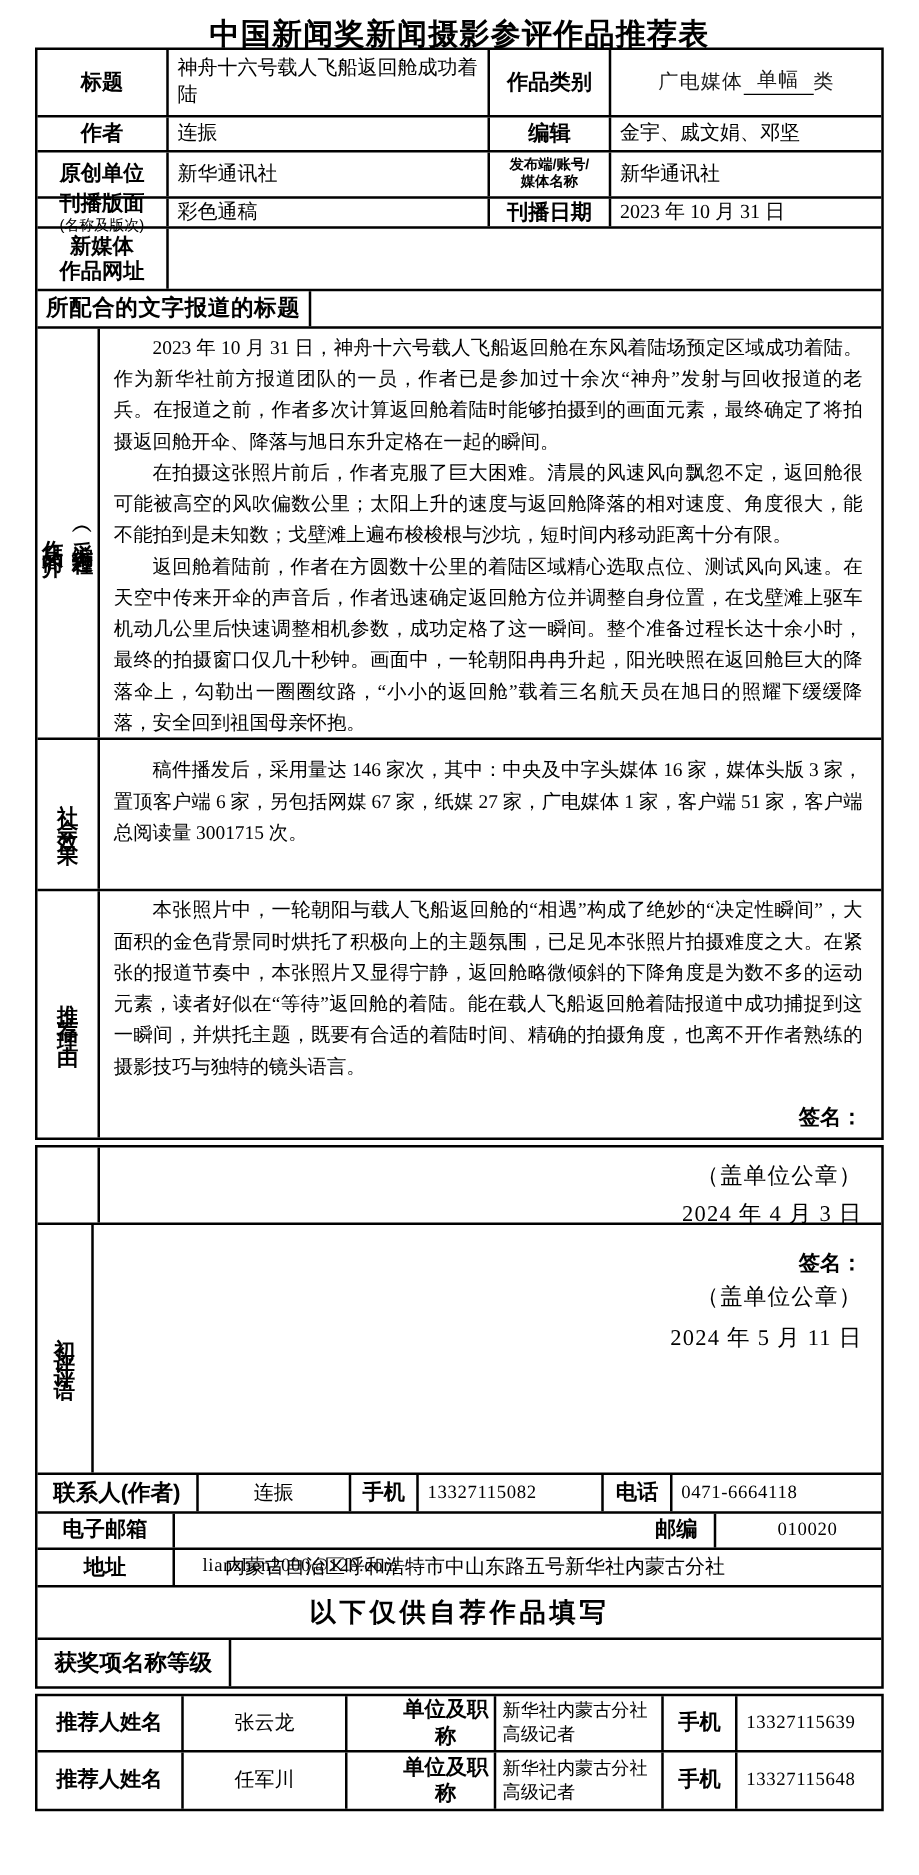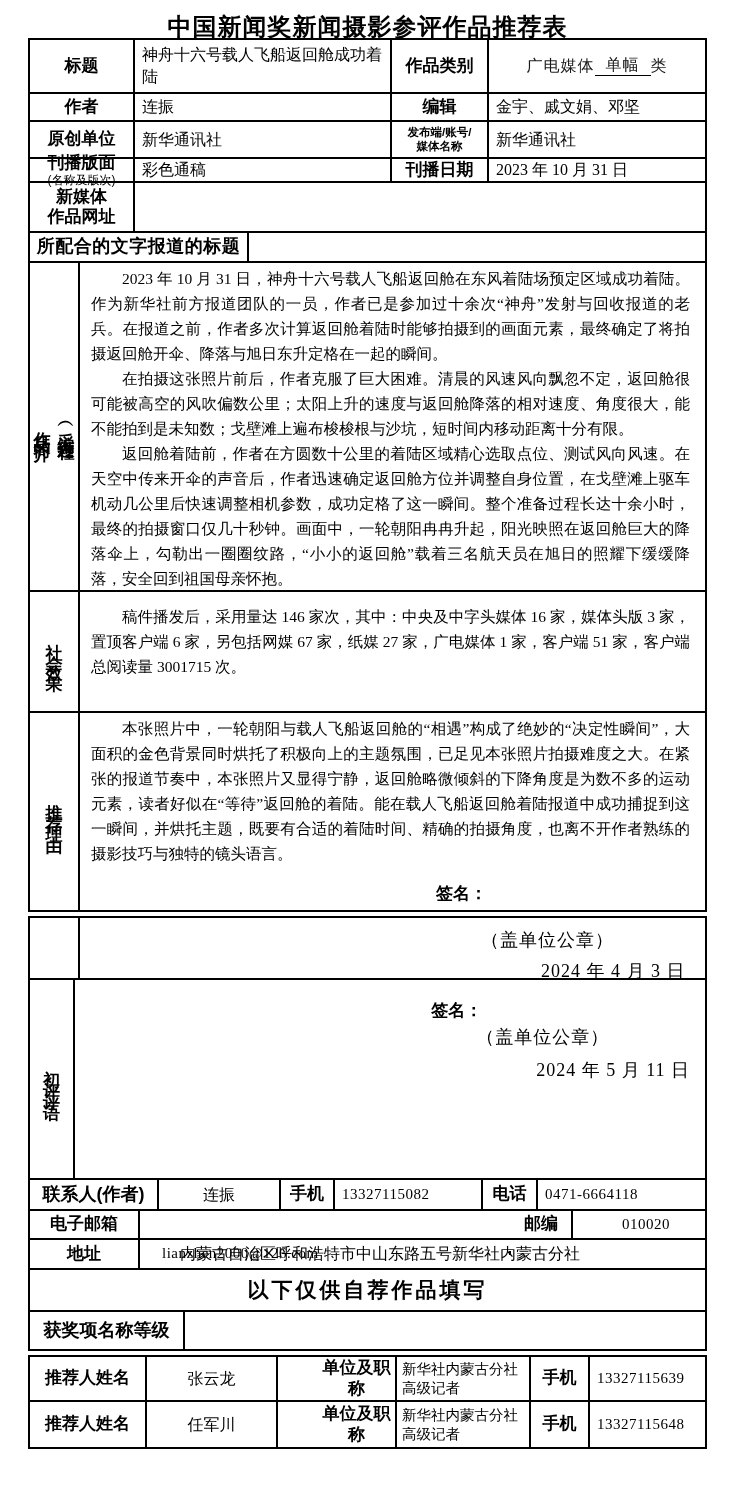--- a/index.html
+++ b/index.html
@@ -53,21 +53,21 @@
   .side { width:50px; justify-content:center; }
   .vtext {
     writing-mode:vertical-rl; text-orientation:mixed;
     font-family:"Liberation Sans","DejaVu Sans",sans-serif;
     font-weight:bold; font-size:17px; letter-spacing:11px;
   }
   .vtext-tight { letter-spacing:4px; }
   .intro-side { display:flex; flex-direction:row; align-items:center; justify-content:center; gap:1px; }
 
   .body-cell {
-    flex:1; display:flex; flex-direction:column; align-items:flex-start;
+    flex:1; display:flex; flex-direction:column; align-items:flex-end;
     padding:3px 15px 2px 11px;
     font-size:15.5px; line-height:25px; text-align:justify;
   }
   .body-cell p { text-indent:2em; }
 
   .h-intro { height:329px; } .h-social { height:121px; } .h-rec { height:197px; }
   .h-seal { height:62px; } .h-review { height:200px; }
 
   .sign-line {
     font-family:"Liberation Sans","DejaVu Sans",sans-serif;

